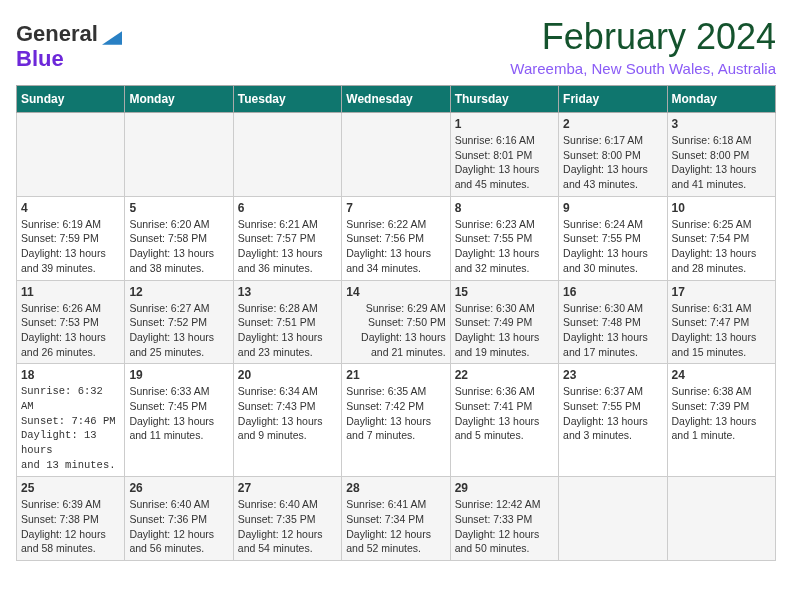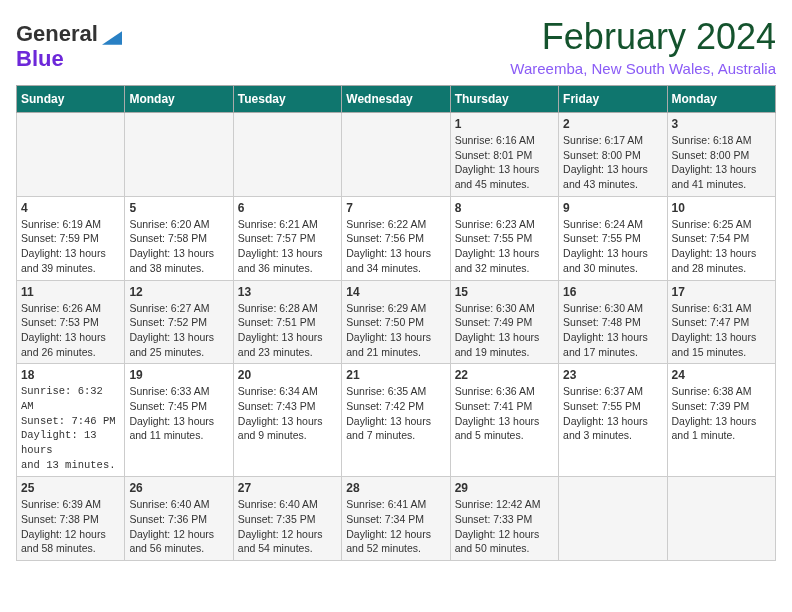--- a/index.html
+++ b/index.html
@@ -214,21 +214,21 @@
         </td>
         <td>
           <span class="day-num">13</span>
           <div class="day-detail" style="white-space: pre-line;">Sunrise: 6:28 AM
 Sunset: 7:51 PM
 Daylight: 13 hours
 and 23 minutes.</div>
         </td>
         <td>
           <span class="day-num">14</span>
-          <div class="day-detail" style="white-space: pre-line;">Sunrise: 6:29 AM
+          <div class="day-detail" style="white-space: pre-line; text-align: right;">Sunrise: 6:29 AM
 Sunset: 7:50 PM
 Daylight: 13 hours
 and 21 minutes.</div>
         </td>
         <td>
           <span class="day-num">15</span>
           <div class="day-detail" style="white-space: pre-line;">Sunrise: 6:30 AM
 Sunset: 7:49 PM
 Daylight: 13 hours
 and 19 minutes.</div>

